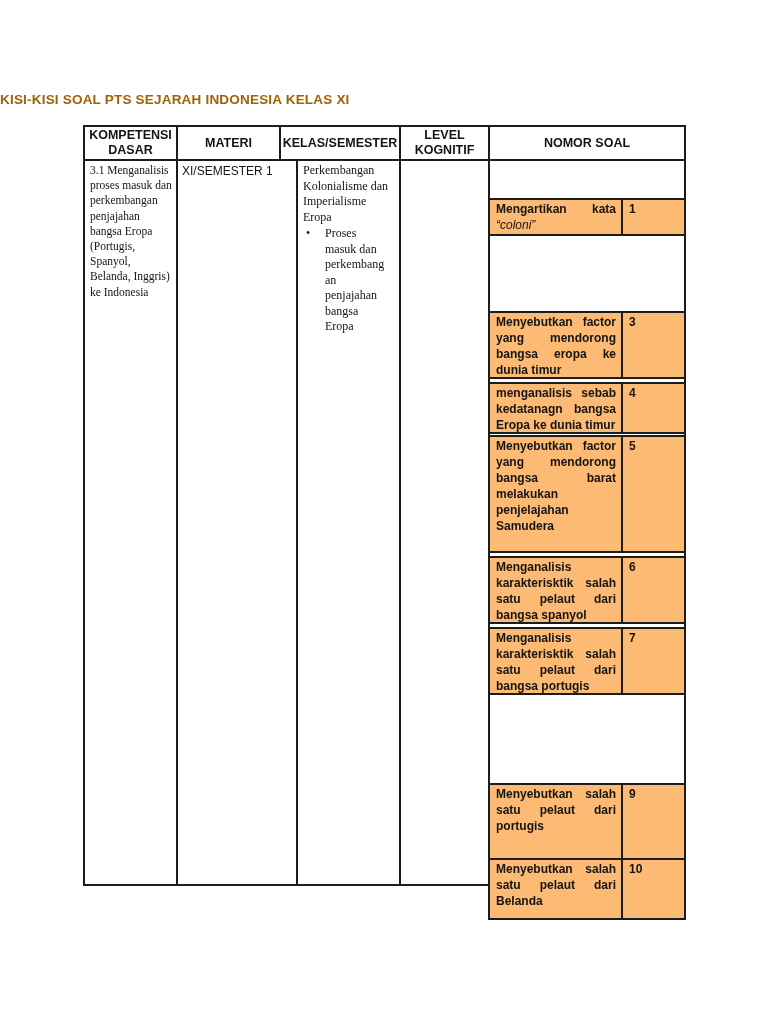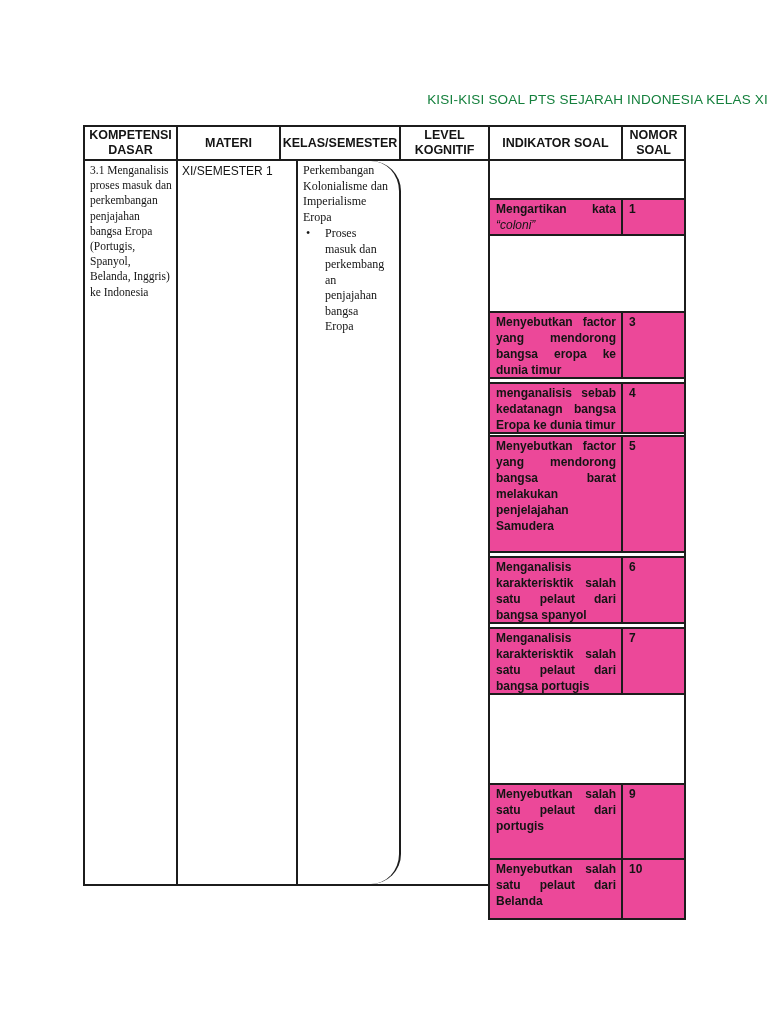--- a/index.html
+++ b/index.html
@@ -2,22 +2,22 @@
 <html><head>
 <meta charset="utf-8">
 <style>
   html,body{margin:0;padding:0;}
   body{
     width:768px;height:1024px;position:relative;background:#ffffff;
     font-family:"Liberation Sans", sans-serif;color:#141414;
     -webkit-font-smoothing:antialiased;
   }
   .doc-title{
-    position:absolute;top:92px;left:0;right:0;text-align:right;
-    font-size:13.5px;font-weight:normal;letter-spacing:.2px;color:#15803d;
+    position:absolute;top:92px;left:0;right:0;text-align:left;
+    font-size:13.5px;font-weight:bold;letter-spacing:.2px;color:#a16207;
   }
   
   .grid{
     position:absolute;left:83px;top:125px;width:603px;height:761px;
     border:2px solid #1c1c1c;box-sizing:border-box;
   }
   .hdr{
     display:flex;height:34px;border-bottom:2px solid #1c1c1c;box-sizing:border-box;
   }
   .hcell{
@@ -26,29 +26,29 @@
     border-right:2px solid #1c1c1c;padding:0 2px;
   }
   .hc1{width:93px}.hc2{width:120px}.hc3{width:103px}.hc4{width:89px}.hc5{width:133px}
   .hc6{flex:1;border-right:none}
   .body{
     position:relative;display:flex;height:723px;box-sizing:border-box;
   }
   .bcell{box-sizing:border-box;border-right:2px solid #1c1c1c;}
   .bc1{width:93px;font-family:"Liberation Serif", serif;font-size:11.5px;line-height:15.2px;padding:2px 4px 0 5px;}
   .bc2{width:120px;font-size:12px;padding:3px 4px;}
-  .bc3{width:103px;font-family:"Liberation Serif", serif;font-size:12px;line-height:15.5px;padding:2px 4px 2px 5px;border-radius:30px;}
+  .bc3{width:103px;font-family:"Liberation Serif", serif;font-size:12px;line-height:15.5px;padding:2px 4px 2px 5px;}
   .bc4{width:89px;}
   .bullet-item{display:flex;margin-top:1px;}
   .bullet-marker{width:22px;padding-left:3px;box-sizing:border-box;}
   .bullet-text{width:62px;overflow-wrap:break-word;word-break:break-word;}
   
   .srow{
     position:absolute;left:403px;width:198px;display:flex;
-    border:2px solid #1c1c1c;box-sizing:border-box;background:#ec4899;overflow:hidden;
+    border:2px solid #1c1c1c;box-sizing:border-box;background:#fdba74;overflow:hidden;
   }
   .ind{
     width:133px;box-sizing:border-box;border-right:2px solid #1c1c1c;
     font-weight:bold;font-size:12px;line-height:16px;padding:1px 5px 0 6px;
     text-align:justify;
   }
   .ind .ital{font-weight:normal;font-style:italic;}
   .nom{flex:1;font-weight:bold;font-size:12px;line-height:16px;padding:1px 6px 0 6px;}
   .sr1{top:37px;height:38px}
   .sr2{top:77px;height:70px}
@@ -66,21 +66,20 @@
 
 <div class="doc-title">KISI-KISI SOAL PTS SEJARAH INDONESIA KELAS XI</div>
 
 <div class="grid">
 
   <div class="hdr">
     <div class="hcell hc1">KOMPETENSI DASAR</div>
     <div class="hcell hc3">MATERI</div>
     <div class="hcell hc2">KELAS/SEMESTER</div>
     <div class="hcell hc4">LEVEL KOGNITIF</div>
-    <div class="hcell hc5">INDIKATOR SOAL</div>
     <div class="hcell hc6">NOMOR SOAL</div>
   </div>
 
   <div class="body">
     <div class="bcell bc1">3.1 Menganalisis proses masuk dan perkembangan penjajahan bangsa Eropa (Portugis, Spanyol, Belanda, Inggris) ke Indonesia</div>
     <div class="bcell bc2">XI/SEMESTER 1</div>
     <div class="bcell bc3">
       <div>Perkembangan Kolonialisme dan Imperialisme Eropa</div>
       <div class="bullet-item">
         <span class="bullet-marker">•</span>

